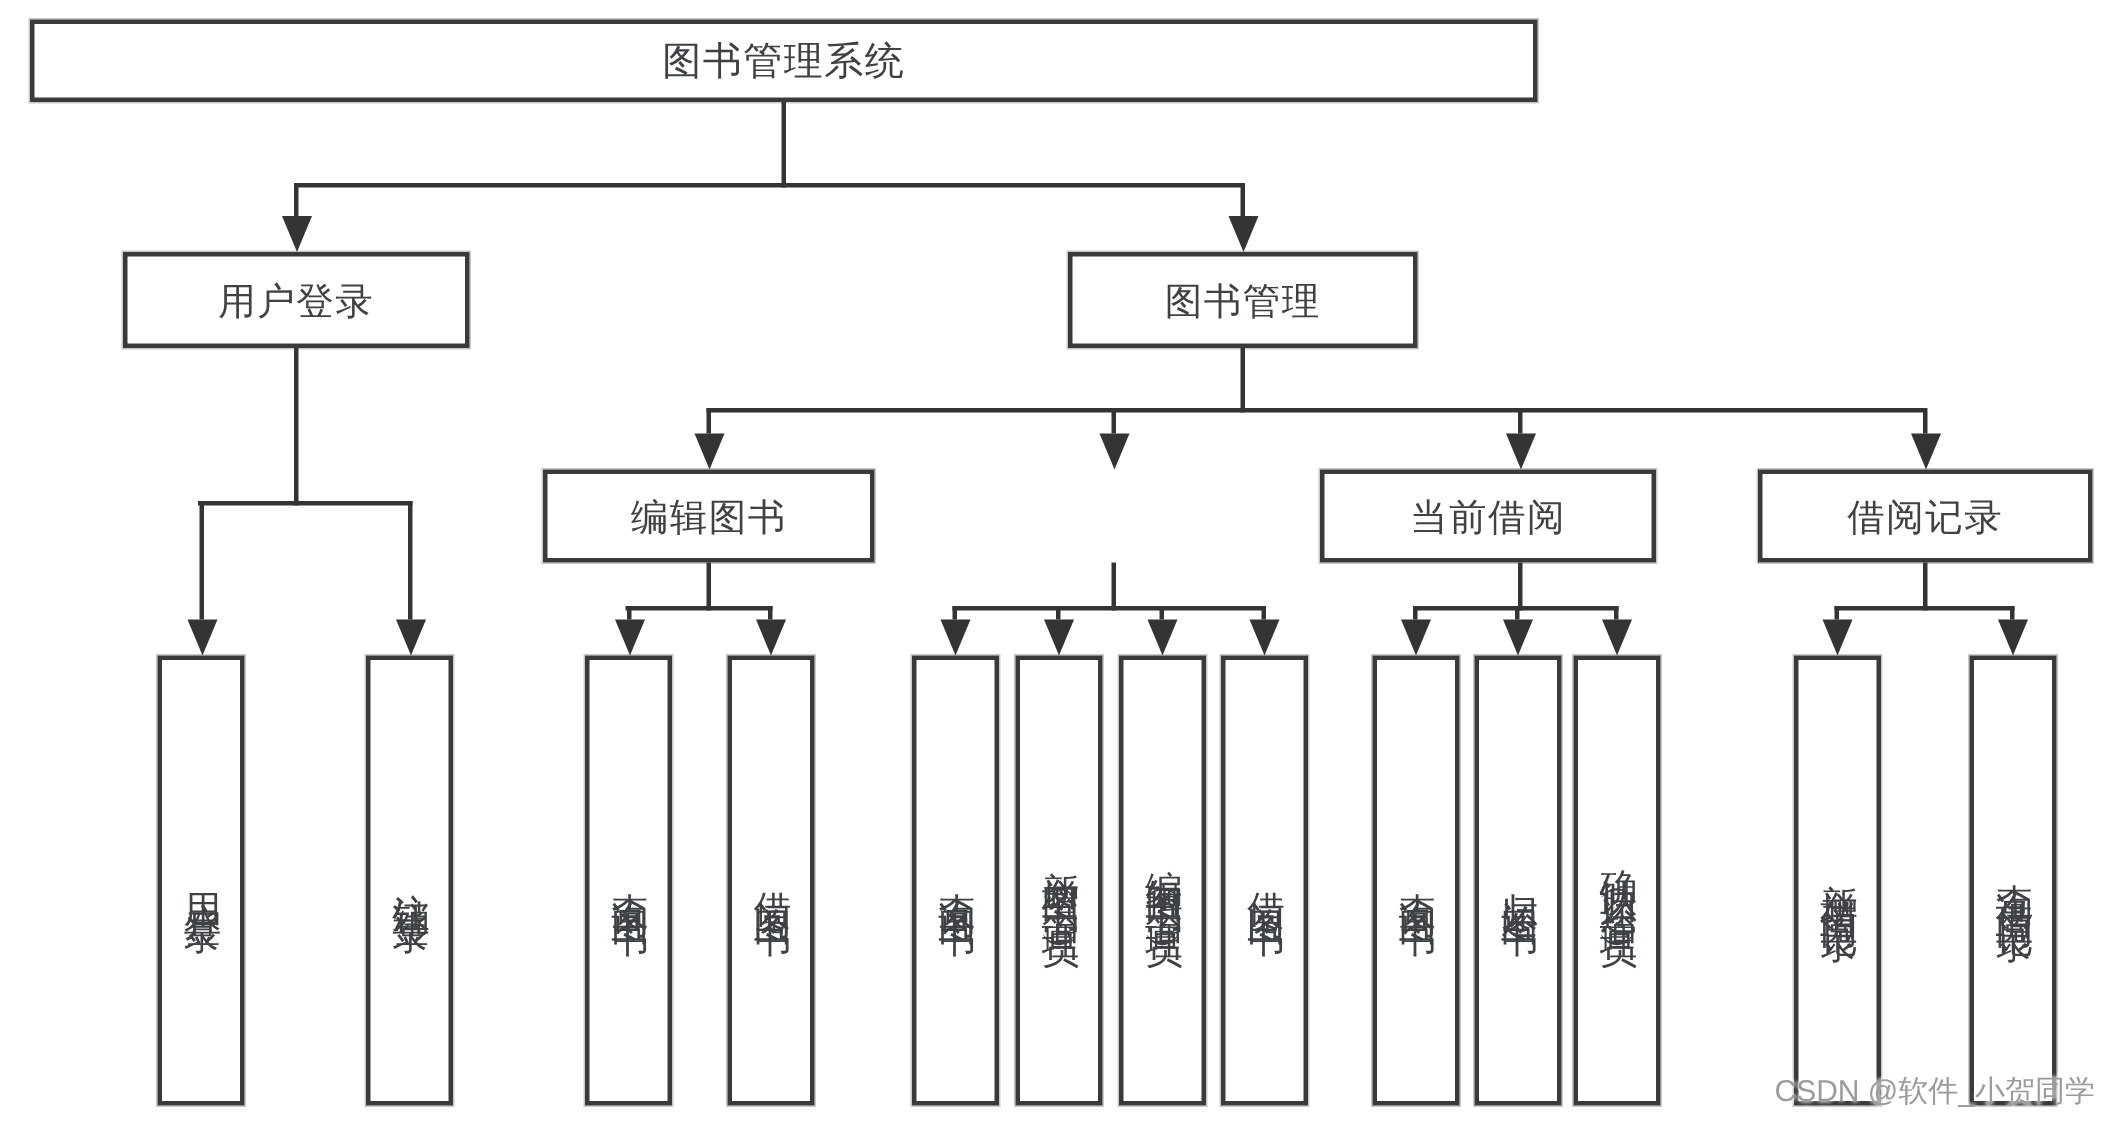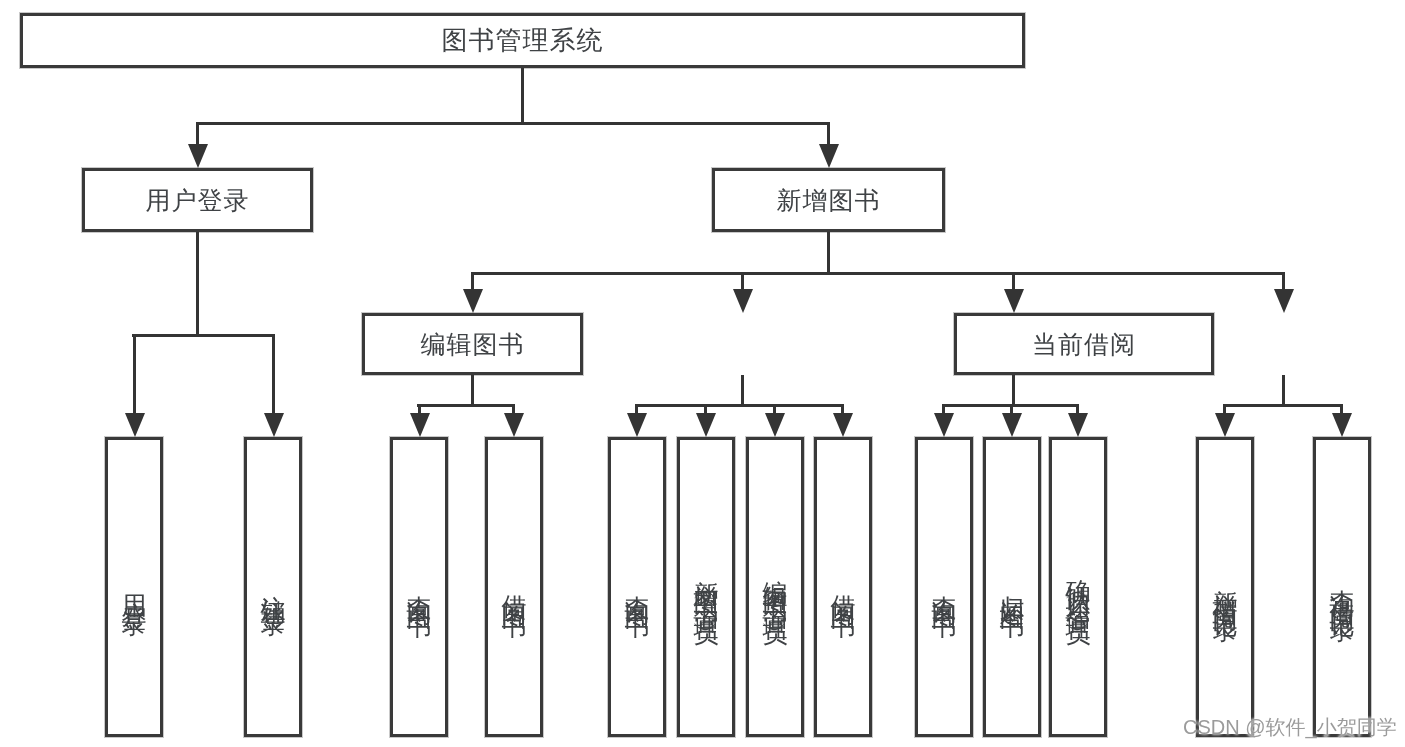--- a/index.html
+++ b/index.html
@@ -37,32 +37,35 @@
 
   <div class="box h root" style="left:20px;top:13px;width:1005px;height:55px">
     <span>图书管理系统</span>
   </div>
 
   <div class="box h" style="left:82px;top:168px;width:231px;height:64px">
     <span>用户登录</span>
   </div>
 
   <div class="box h" style="left:712px;top:168px;width:233px;height:64px">
-    <span>新增图书</span>
+    <span>图书管理</span>
   </div>
 
   <div class="box h" style="left:362px;top:313px;width:221px;height:62px">
     <span>编辑图书</span>
   </div>
 
 
-  <div class="box h" style="left:954px;top:313px;width:260px;height:62px">
+  <div class="box h" style="left:880px;top:313px;width:224px;height:62px">
     <span>当前借阅</span>
   </div>
 
+  <div class="box h" style="left:1172px;top:313px;width:223px;height:62px">
+    <span>借阅记录</span>
+  </div>
 
   <div class="box v" style="left:105px;top:437px;width:58px;height:300px">
     <span>用户登录</span>
   </div>
   <div class="box v" style="left:244px;top:437px;width:58px;height:300px">
     <span>注销登录</span>
   </div>
 
   <div class="box v" style="left:390px;top:437px;width:58px;height:300px">
     <span>查询图书</span>

